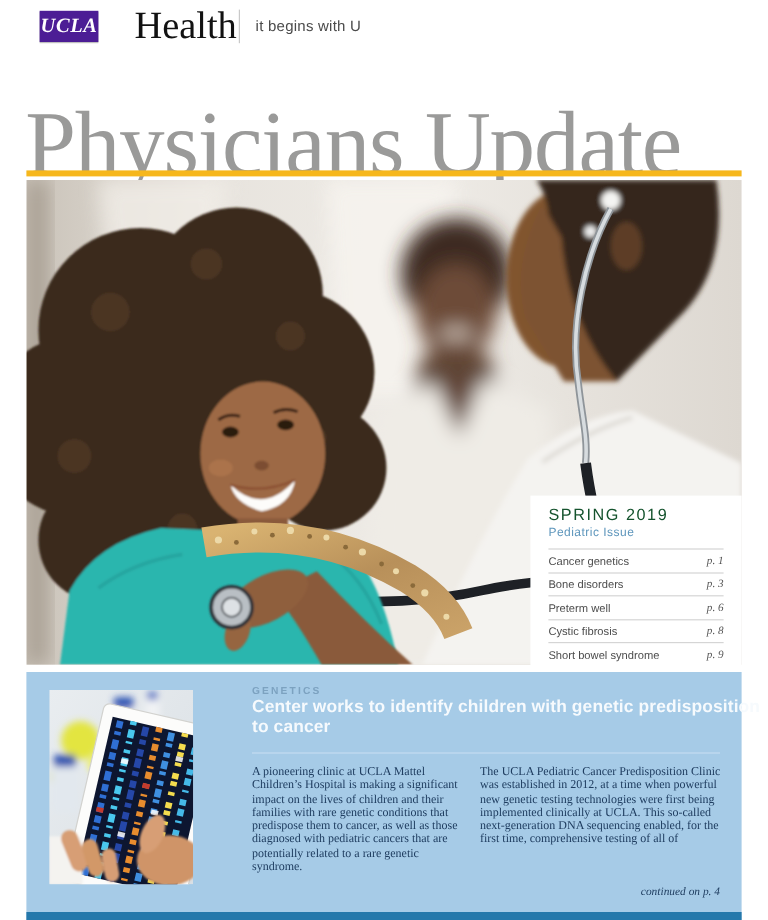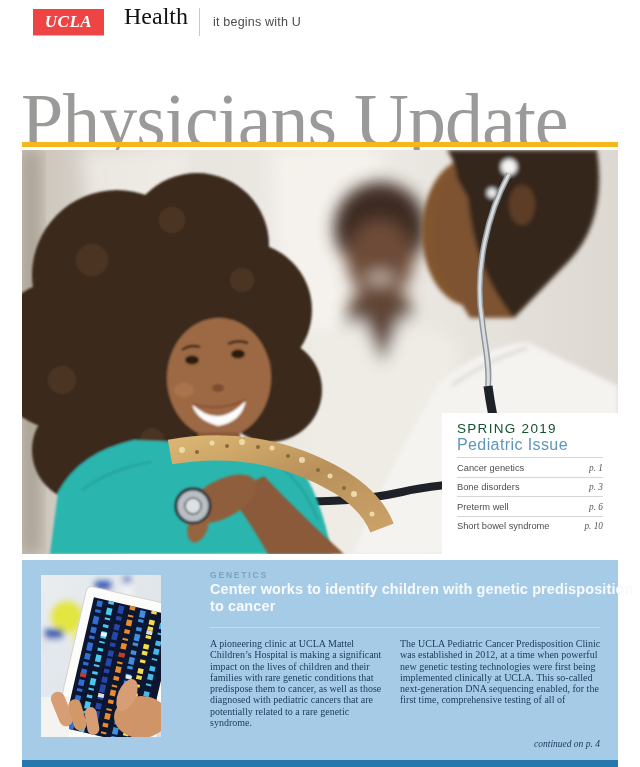--- a/index.html
+++ b/index.html
@@ -1,44 +1,44 @@
 <!DOCTYPE html>
 <html><head>
 <meta charset="utf-8">
 <style>
   * { margin:0; padding:0; box-sizing:border-box; }
   html,body { width:640px; }
   body { font-family:"Liberation Sans", sans-serif; background:#ffffff; }
   .page { position:relative; width:640px; height:767px; background:#fff; overflow:hidden; }
 
   
-  .logo-box { position:absolute; left:33px; top:9px; width:71px; height:26px;
-    background:#ef4444; display:flex; align-items:center; justify-content:center;
+  .logo-box { position:absolute; left:33px; top:9px; width:49px; height:26px;
+    background:#4c1d95; display:flex; align-items:center; justify-content:center;
     box-shadow:0 1px 0 rgba(0,0,0,.25); }
   .logo-box span { color:#fff; font-family:"Liberation Serif", serif; font-weight:bold;
     font-style:italic; font-size:17px; letter-spacing:.5px; }
-  .brand { position:absolute; left:124px; top:3px; font-family:"Liberation Serif", serif;
-    font-size:24px; color:#121212; }
+  .brand { position:absolute; left:112px; top:3px; font-family:"Liberation Serif", serif;
+    font-size:32px; color:#121212; }
   .hdr-divider { position:absolute; left:199px; top:8px; width:1px; height:28px; background:#c9c9c9; }
   .tagline { position:absolute; left:213px; top:15px; font-size:12.5px; color:#4b4b4b; letter-spacing:.2px; }
 
   .masthead { position:absolute; left:21px; top:40px; width:606px;
     font-family:"Liberation Serif", serif; font-size:76px; color:#9a9a99;
     letter-spacing:-1px; white-space:nowrap;margin-top:37px; }
 
   .gold-rule { position:absolute; left:22px; top:142px; width:596px; height:5px; background:#f6b71c; }
 
   
   .hero { position:absolute; left:22px; top:150px; width:596px; height:404px; overflow:hidden; background:#e6e2dc; }
 
   
   .toc { position:absolute; left:442px; top:413px; width:176px; height:143px;
     background:#ffffff; padding:9px 15px 0 15px; }
   .toc-season { font-size:13.5px; line-height:14px; letter-spacing:1.3px; color:#14532d; }
-  .toc-issue { margin-top:3px; font-size:16px; line-height:12px; letter-spacing:.4px; color:#5e96bc; }
+  .toc-issue { margin-top:3px; font-size:10px; line-height:12px; letter-spacing:.4px; color:#5e96bc; }
   .toc-list { margin-top:6px; }
   .toc-row { border-top:1px solid #d5d5d5; padding:4.5px 0 4px 0; display:flex;
     justify-content:space-between; align-items:flex-end; cursor:pointer;gap:19px; }
   .toc-label { font-size:9.3px; color:#4d4d4d; }
   .toc-page { font-size:9.3px; font-style:italic; font-family:"Liberation Serif", serif; color:#565656; }
 
   
   .story { position:absolute; left:22px; top:560px; width:596px; height:207px; background:#a6cbe7; }
   .story-img { position:absolute; left:19px; top:15px; width:120px; height:162px; overflow:hidden; }
   .kicker { position:absolute; left:188px; top:10px; font-size:8.5px; font-weight:bold;
@@ -207,22 +207,26 @@
       </div>
       <div class="toc-row">
         <span class="toc-label">Bone disorders</span>
         <span class="toc-page">p. 3</span>
       </div>
       <div class="toc-row">
         <span class="toc-label">Preterm well</span>
         <span class="toc-page">p. 6</span>
       </div>
       <div class="toc-row">
+        <span class="toc-label">Cystic fibrosis</span>
+        <span class="toc-page">p. 8</span>
+      </div>
+      <div class="toc-row">
         <span class="toc-label">Short bowel syndrome</span>
-        <span class="toc-page">p. 10</span>
+        <span class="toc-page">p. 9</span>
       </div>
     </div>
   </div>
 
   <div class="story">
     <div class="story-img">
       <svg width="120" height="162" viewBox="0 0 120 162">
         <defs>
           <linearGradient id="labG" x1="0" y1="0" x2="1" y2="1">
             <stop offset="0" stop-color="#e9edf0"></stop>

